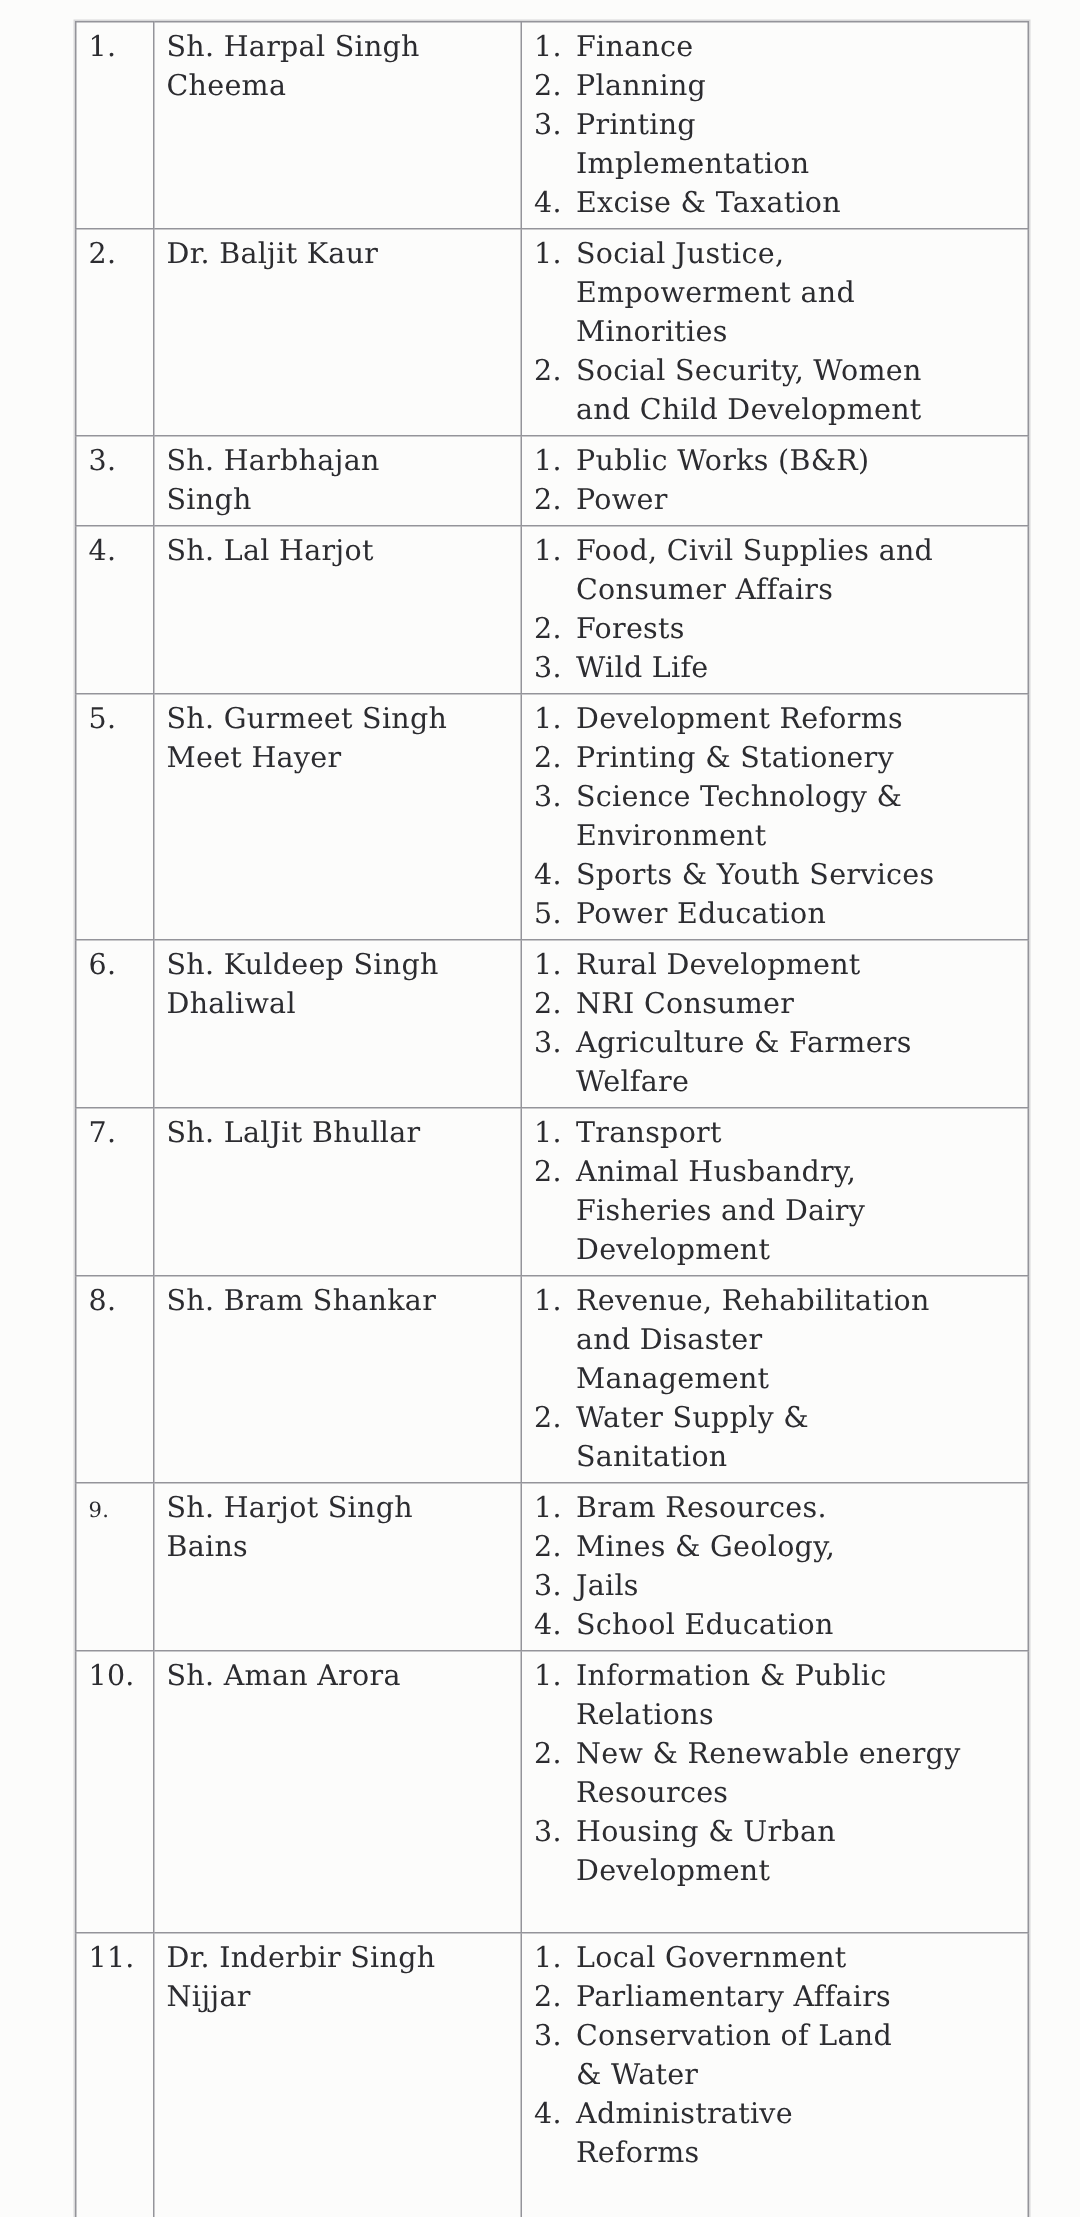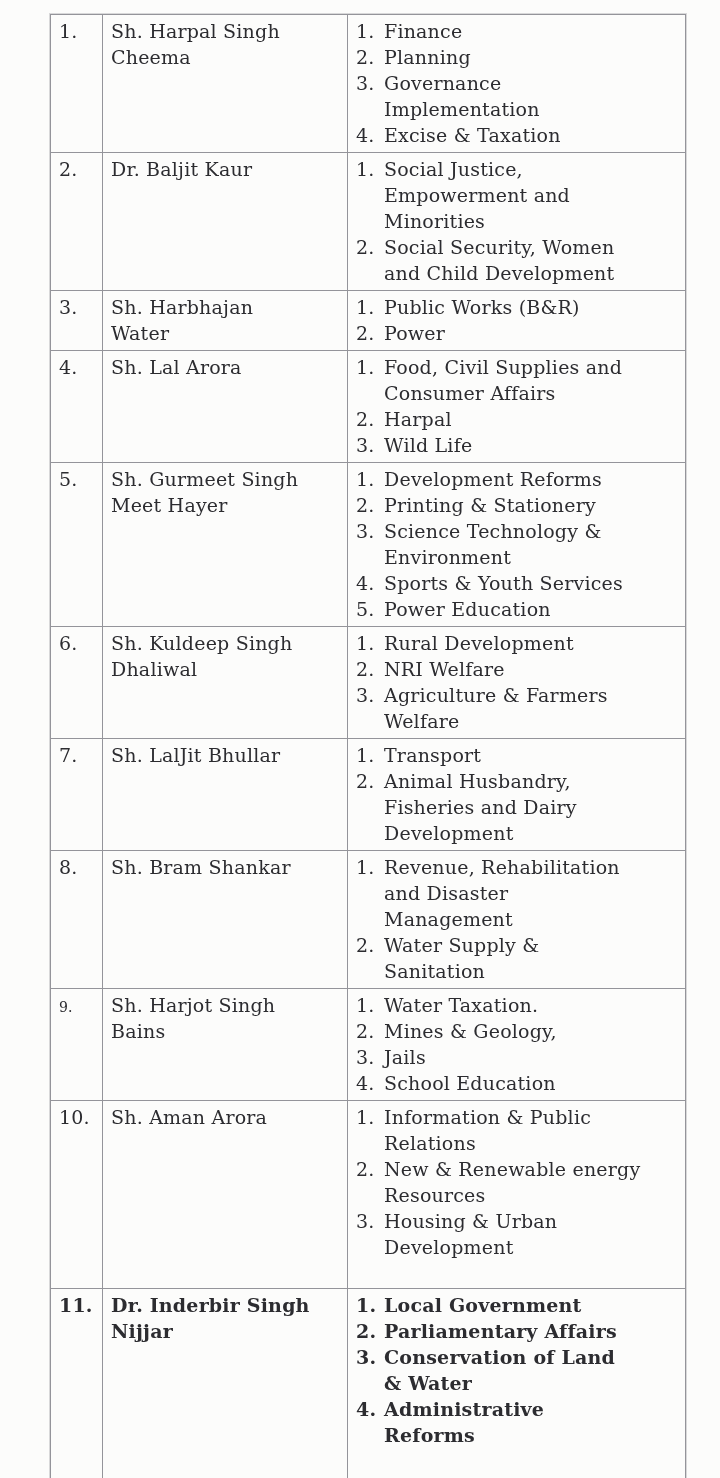--- a/index.html
+++ b/index.html
@@ -42,21 +42,21 @@
     box-shadow:0 0 0 1px rgba(148,148,154,.35);
   }
   .sno{display:inline-block;}
   .sno.sno-small{font-size:14px;line-height:26px;}
   .name{white-space:pre-line;display:block;}
   .p-item{display:flex;align-items:flex-start;}
   .p-num{flex:0 0 28px;}
   .p-text{flex:1 1 auto;white-space:pre-line;}
   
   tr:nth-child(10){height:188px;margin-left:12px;}
-  tr:nth-child(11){height:190px;font-weight:bold;}
+  tr:nth-child(11){height:190px;}
 </style>
 </head>
 <body>
 
 <div class="page">
   <table class="ministers">
     <colgroup>
       <col class="c-sno">
       <col class="c-name">
       <col class="c-port">
@@ -76,21 +76,21 @@
     <span class="p-text">Finance</span>
   </div>
 
   <div class="p-item">
     <span class="p-num">2.</span>
     <span class="p-text">Planning</span>
   </div>
 
   <div class="p-item">
     <span class="p-num">3.</span>
-    <span class="p-text">Governance
+    <span class="p-text">Printing
 Implementation</span>
   </div>
 
   <div class="p-item">
     <span class="p-num">4.</span>
     <span class="p-text">Excise &amp; Taxation</span>
   </div>
 </td>
   </tr>
 
@@ -116,52 +116,52 @@
   </div>
 </td>
   </tr>
 
   <tr>
     <td class="cell-sno">
       <span class="sno">3.</span>
     </td>
     <td class="cell-name">
       <span class="name">Sh. Harbhajan
-Water</span>
+Singh</span>
     </td>
     <td class="cell-port">
   <div class="p-item">
     <span class="p-num">1.</span>
     <span class="p-text">Public Works (B&amp;R)</span>
   </div>
 
   <div class="p-item">
     <span class="p-num">2.</span>
     <span class="p-text">Power</span>
   </div>
 </td>
   </tr>
 
   <tr>
     <td class="cell-sno">
       <span class="sno">4.</span>
     </td>
     <td class="cell-name">
-      <span class="name">Sh. Lal Arora</span>
+      <span class="name">Sh. Lal Harjot</span>
     </td>
     <td class="cell-port">
   <div class="p-item">
     <span class="p-num">1.</span>
     <span class="p-text">Food, Civil Supplies and
 Consumer Affairs</span>
   </div>
 
   <div class="p-item">
     <span class="p-num">2.</span>
-    <span class="p-text">Harpal</span>
+    <span class="p-text">Forests</span>
   </div>
 
   <div class="p-item">
     <span class="p-num">3.</span>
     <span class="p-text">Wild Life</span>
   </div>
 </td>
   </tr>
 
   <tr>
@@ -210,21 +210,21 @@
 Dhaliwal</span>
     </td>
     <td class="cell-port">
   <div class="p-item">
     <span class="p-num">1.</span>
     <span class="p-text">Rural Development</span>
   </div>
 
   <div class="p-item">
     <span class="p-num">2.</span>
-    <span class="p-text">NRI Welfare</span>
+    <span class="p-text">NRI Consumer</span>
   </div>
 
   <div class="p-item">
     <span class="p-num">3.</span>
     <span class="p-text">Agriculture &amp; Farmers
 Welfare</span>
   </div>
 </td>
   </tr>
 
@@ -277,21 +277,21 @@
     <td class="cell-sno">
       <span class="sno sno-small">9.</span>
     </td>
     <td class="cell-name">
       <span class="name">Sh. Harjot Singh
 Bains</span>
     </td>
     <td class="cell-port">
   <div class="p-item">
     <span class="p-num">1.</span>
-    <span class="p-text">Water Taxation.</span>
+    <span class="p-text">Bram Resources.</span>
   </div>
 
   <div class="p-item">
     <span class="p-num">2.</span>
     <span class="p-text">Mines &amp; Geology,</span>
   </div>
 
   <div class="p-item">
     <span class="p-num">3.</span>
     <span class="p-text">Jails</span>

